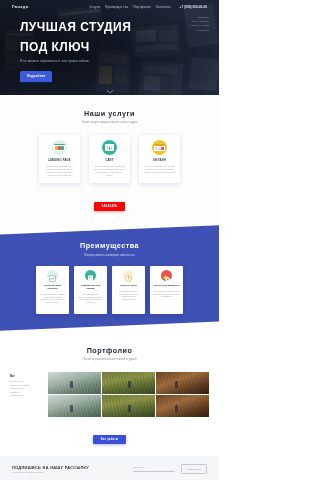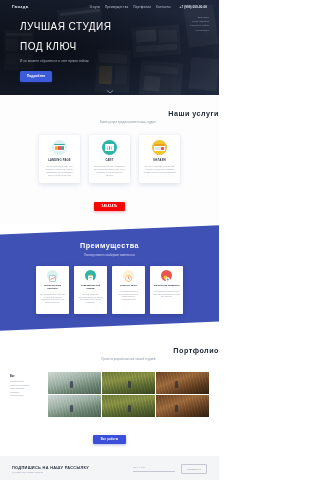--- a/index.html
+++ b/index.html
@@ -46,21 +46,21 @@
   .nav-phone { font-size:3.2px; color:#dfe5ef; font-weight:700; margin-left:4px; white-space:nowrap; }
 
   .hero-side {
     position:absolute; right:10px; top:16px; z-index:6;
     display:flex; flex-direction:column; align-items:flex-end; gap:1.2px;
   }
   .hero-side span { font-size:2.4px; color:rgba(196,206,224,.62); letter-spacing:.1px; }
 
   .hero-inner { position:relative; z-index:5; padding:22px 0 0 20px; }
   .hero-title {
-    font-size:10px; line-height:10.2px; font-weight:400; color:#ffffff;
+    font-size:12px; line-height:10.2px; font-weight:700; color:#ffffff;
     letter-spacing:.45px; text-transform:uppercase;
   }
   .hero-sub {
     margin-top:6px; font-size:3.3px; line-height:4.6px;
     color:rgba(206,214,230,.78); max-width:80px;
   }
   .hero-btn {
     margin-top:7px; display:inline-block;
     background:#3b5bdb; color:#fff; font-size:3.1px; font-weight:700;
     padding:3.4px 7px; border-radius:1.5px; letter-spacing:.15px;
@@ -68,21 +68,21 @@
   }
 
   
   .chev {
     position:absolute; left:50%; bottom:1.5px; transform:translateX(-50%);
     z-index:7; width:7px; height:4px;
   }
   .chev svg { display:block; }
 
   
-  .sec-head { text-align:right; }
+  .sec-head { text-align:center; }
   .sec-title {
     font-size:7.2px; font-weight:700; color:#1e2533; letter-spacing:.5px;
   }
   .sec-sub {
     margin-top:2.5px; font-size:2.9px; line-height:3.9px; color:#8d96a8;
     max-width:92px; margin-left:auto; margin-right:auto;
   }
 
   
   .services { background:#fdfdfe; padding:14px 0 13px; }

